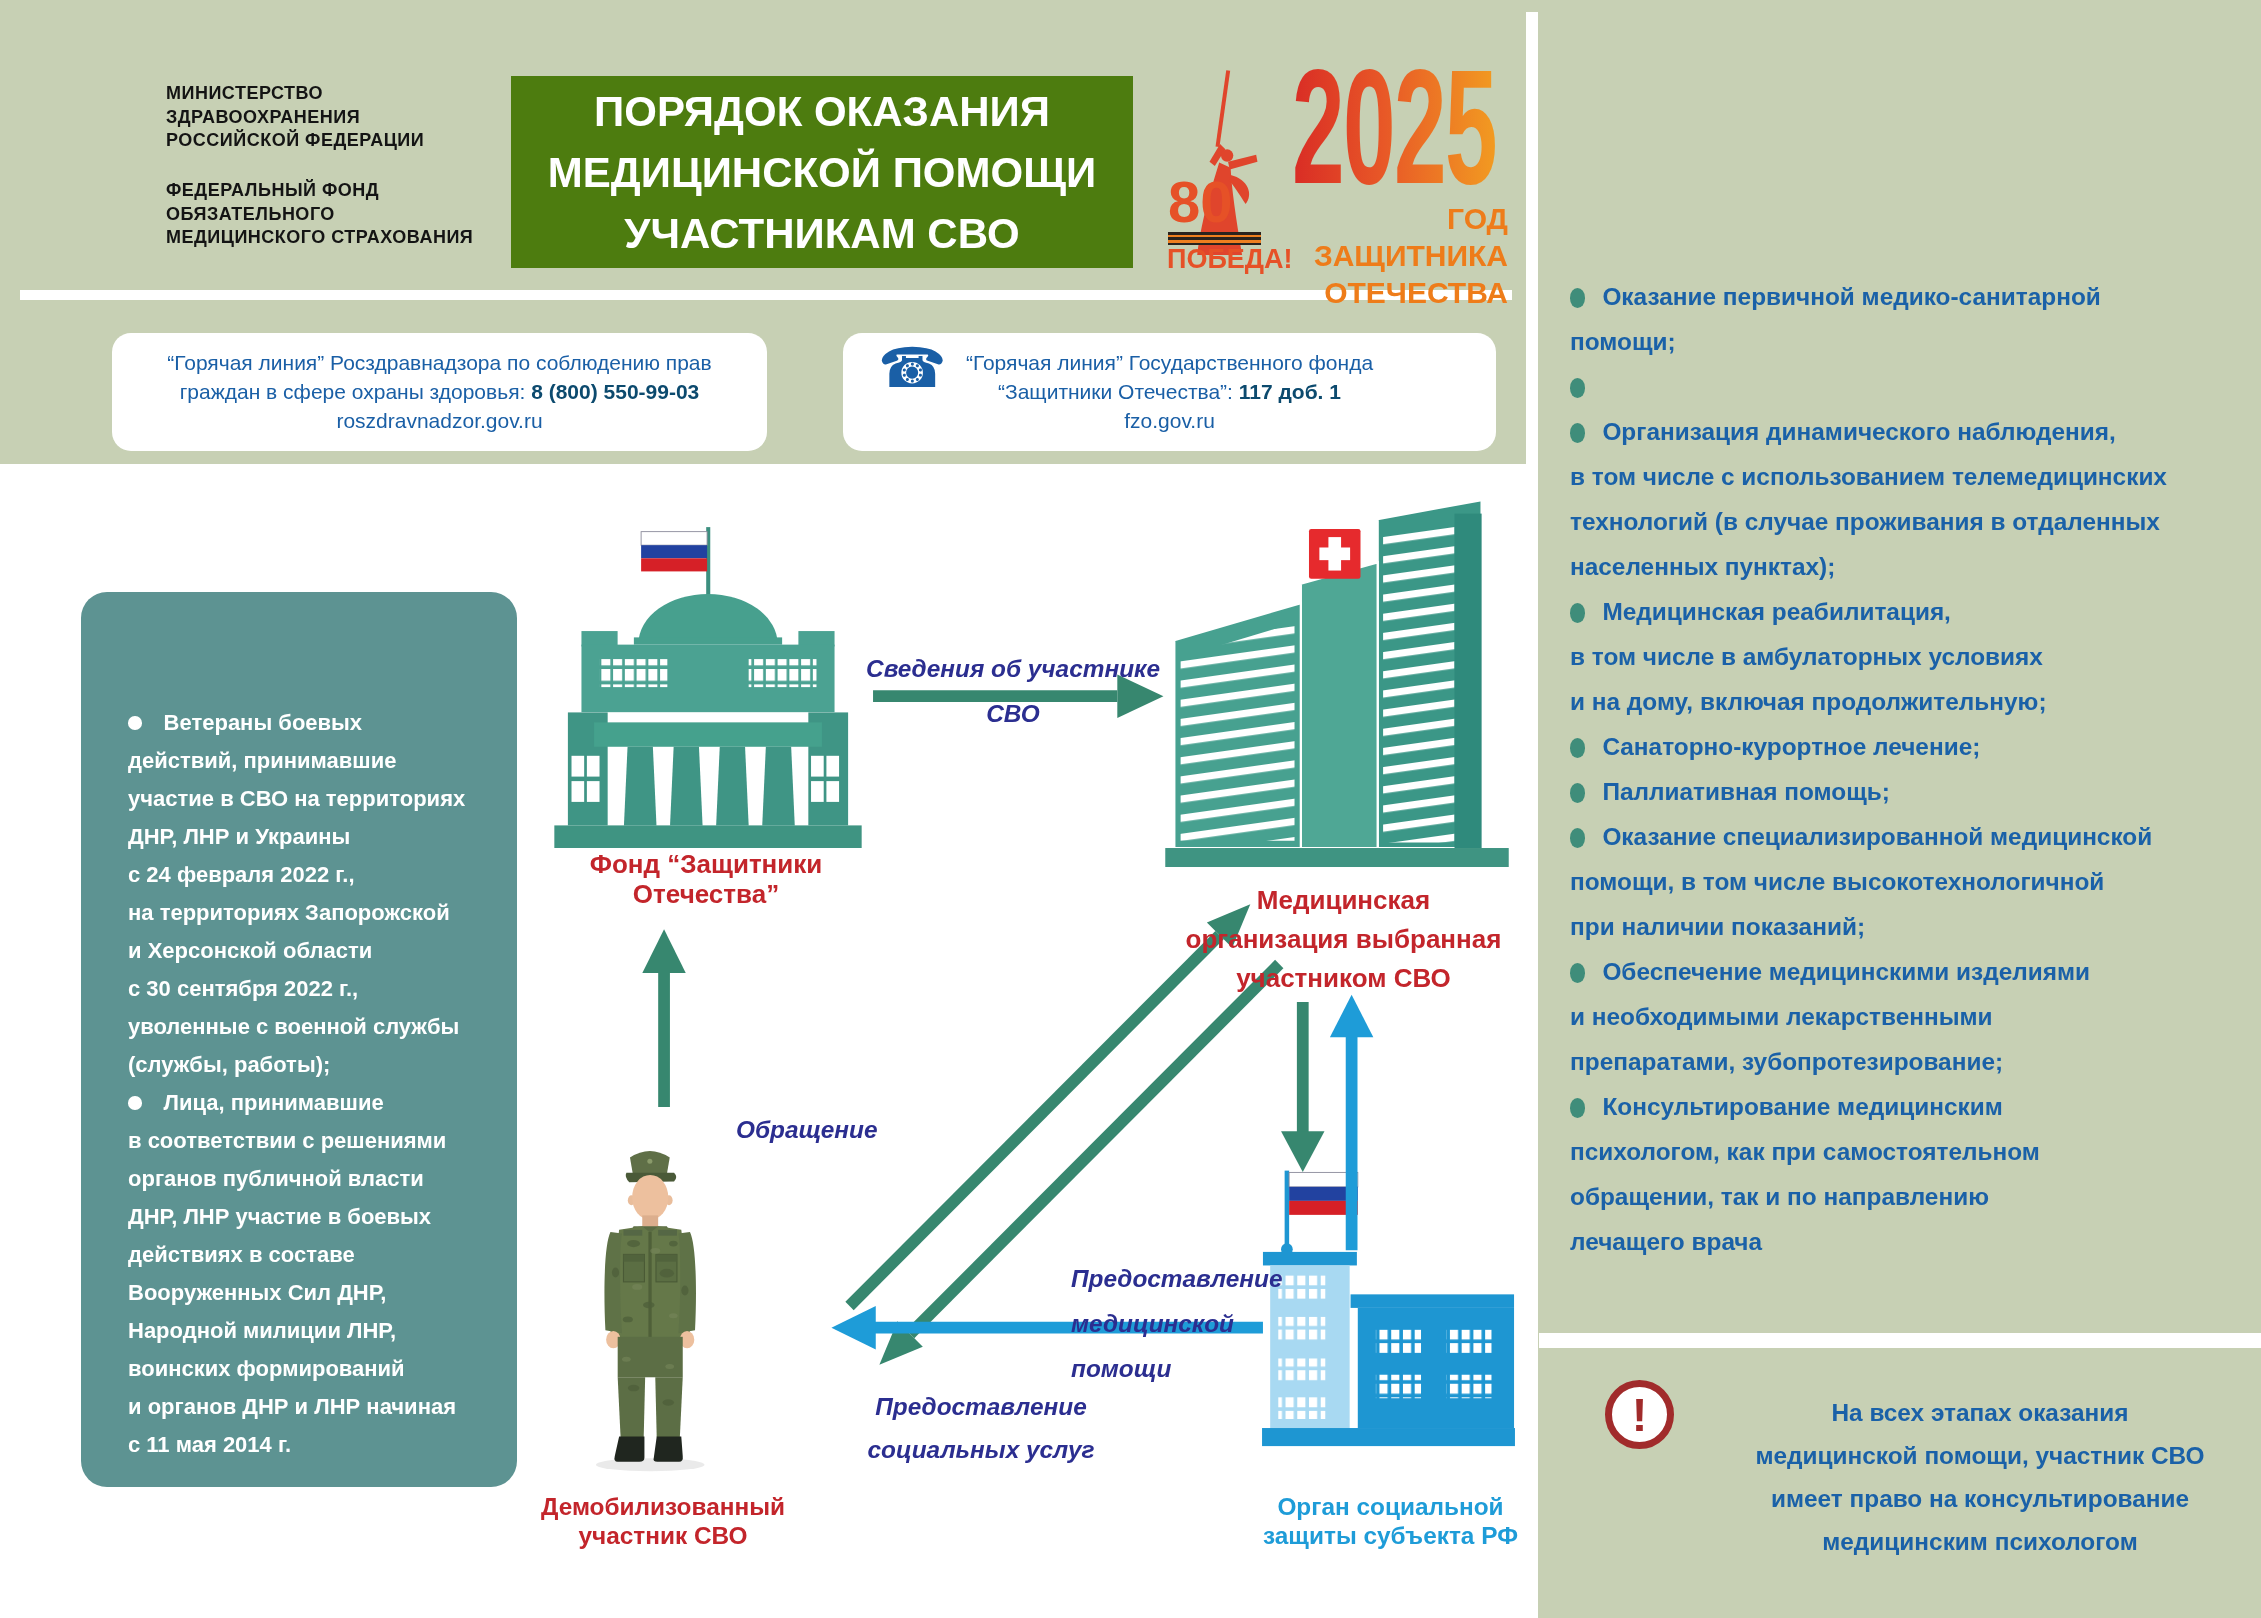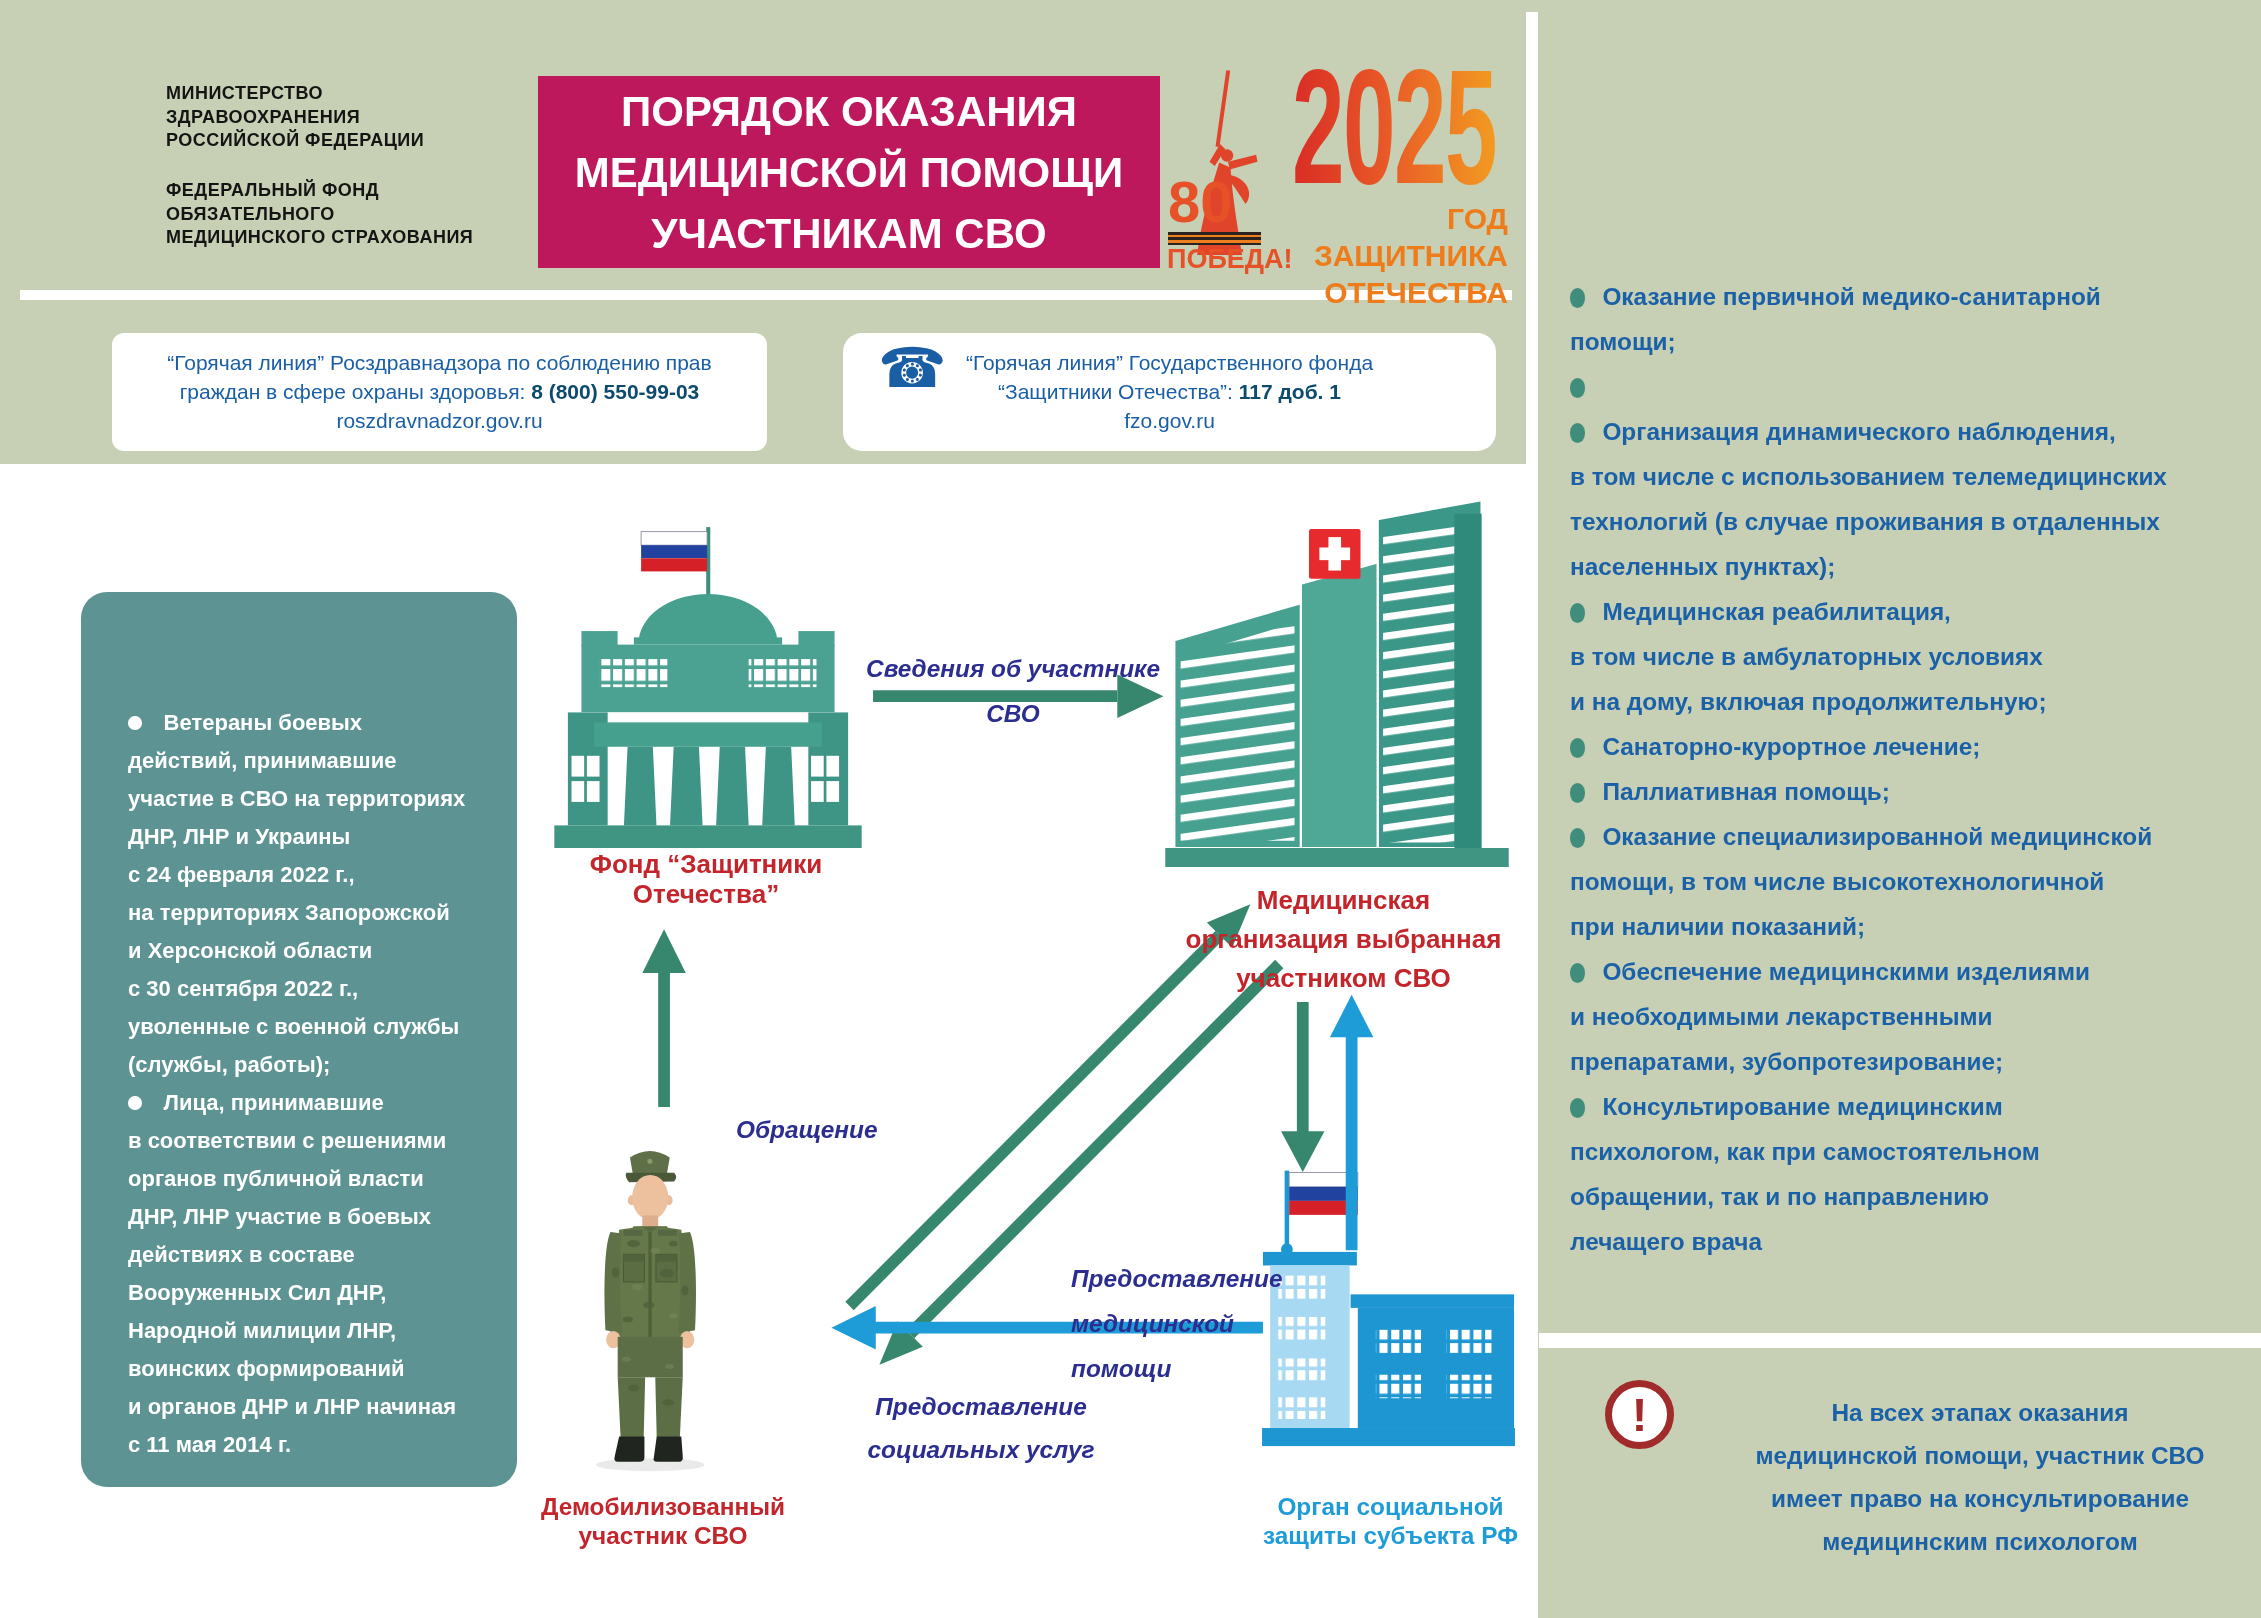--- a/index.html
+++ b/index.html
@@ -10,41 +10,41 @@
 
   
   .bg-top{left:0;top:0;width:1538px;height:464px;background:#c7d0b4;}
   .bg-right{left:1538px;top:0;width:757px;height:1619px;background:#c7d0b4;}
   .div-v{left:1526px;top:11.8px;width:11.8px;height:1607px;background:#ffffff;}
   .div-h-top{left:20.4px;top:290px;width:1492px;height:10px;background:#ffffff;}
   .div-h-right{left:1539px;top:1333px;width:732px;height:15.4px;background:#ffffff;}
 
   
   .ministry{color:#141414;font-weight:bold;font-size:18px;line-height:23.5px;letter-spacing:0.5px;}
-  .title-block{left:538px;top:76px;width:622px;height:192px;background:#be185d;
+  .title-block{left:511px;top:76px;width:622px;height:192px;background:#4d7c0f;
                display:flex;align-items:center;justify-content:center;text-align:center;
                color:#ffffff;font-weight:bold;font-size:42px;line-height:61px;}
   .num80{left:1168px;top:172px;font-size:58px;font-weight:bold;color:#e65127;line-height:59px;}
   .ribbon{left:1168px;top:232px;width:93px;height:12.7px;
           background:repeating-linear-gradient(180deg,#2a231e 0 2.7px,#ee7f1f 2.7px 5.4px);}
   .pobeda{left:1167px;top:244px;width:97px;text-align:right;font-size:27px;font-weight:bold;color:#e65127;}
   .year{left:1292px;top:59px;}
   .year-inner{display:inline-block;transform:scaleX(.58);transform-origin:left top;
               font-size:163px;font-weight:bold;line-height:136px;letter-spacing:-2.7px;color:#e8432a;}
   @supports (-webkit-background-clip: text){
     .year-inner{background:linear-gradient(90deg,#d92c25 0%,#e85827 45%,#f29b21 100%);
                 -webkit-background-clip:text;background-clip:text;-webkit-text-fill-color:transparent;}
   }
   .year-caption{left:1300px;top:200px;width:208px;text-align:right;font-size:30px;line-height:37px;
                 font-weight:bold;color:#ee7c1a;}
 
   
   .hotbox{background:#ffffff;border-radius:19px;top:333px;height:118px;text-align:center;
           color:#1a5fa6;font-size:21px;line-height:29px;padding-top:14.5px;box-sizing:border-box;}
-  .hot1{left:112px;width:655px;border-radius:12px;}
+  .hot1{left:112px;width:655px;}
   .hot2{left:843px;width:653px;}
   .hot-phone{color:#0c4a6e;font-weight:bold;text-align:right;}
   .phone-ico{position:absolute;left:35px;top:8.1px;font-size:55px;line-height:55px;color:#1a5fa6;
              font-family:"DejaVu Sans",sans-serif;}
 
   
   .elig{left:81px;top:592px;width:436px;height:895px;background:#5d9392;border-radius:26px;
         box-sizing:border-box;padding:112px 22.6px 0 47px;color:#ffffff;font-weight:bold;
         font-size:22px;line-height:38px;}
   .elig .dot{display:inline-block;width:13.6px;height:13.6px;border-radius:50%;background:#ffffff;

